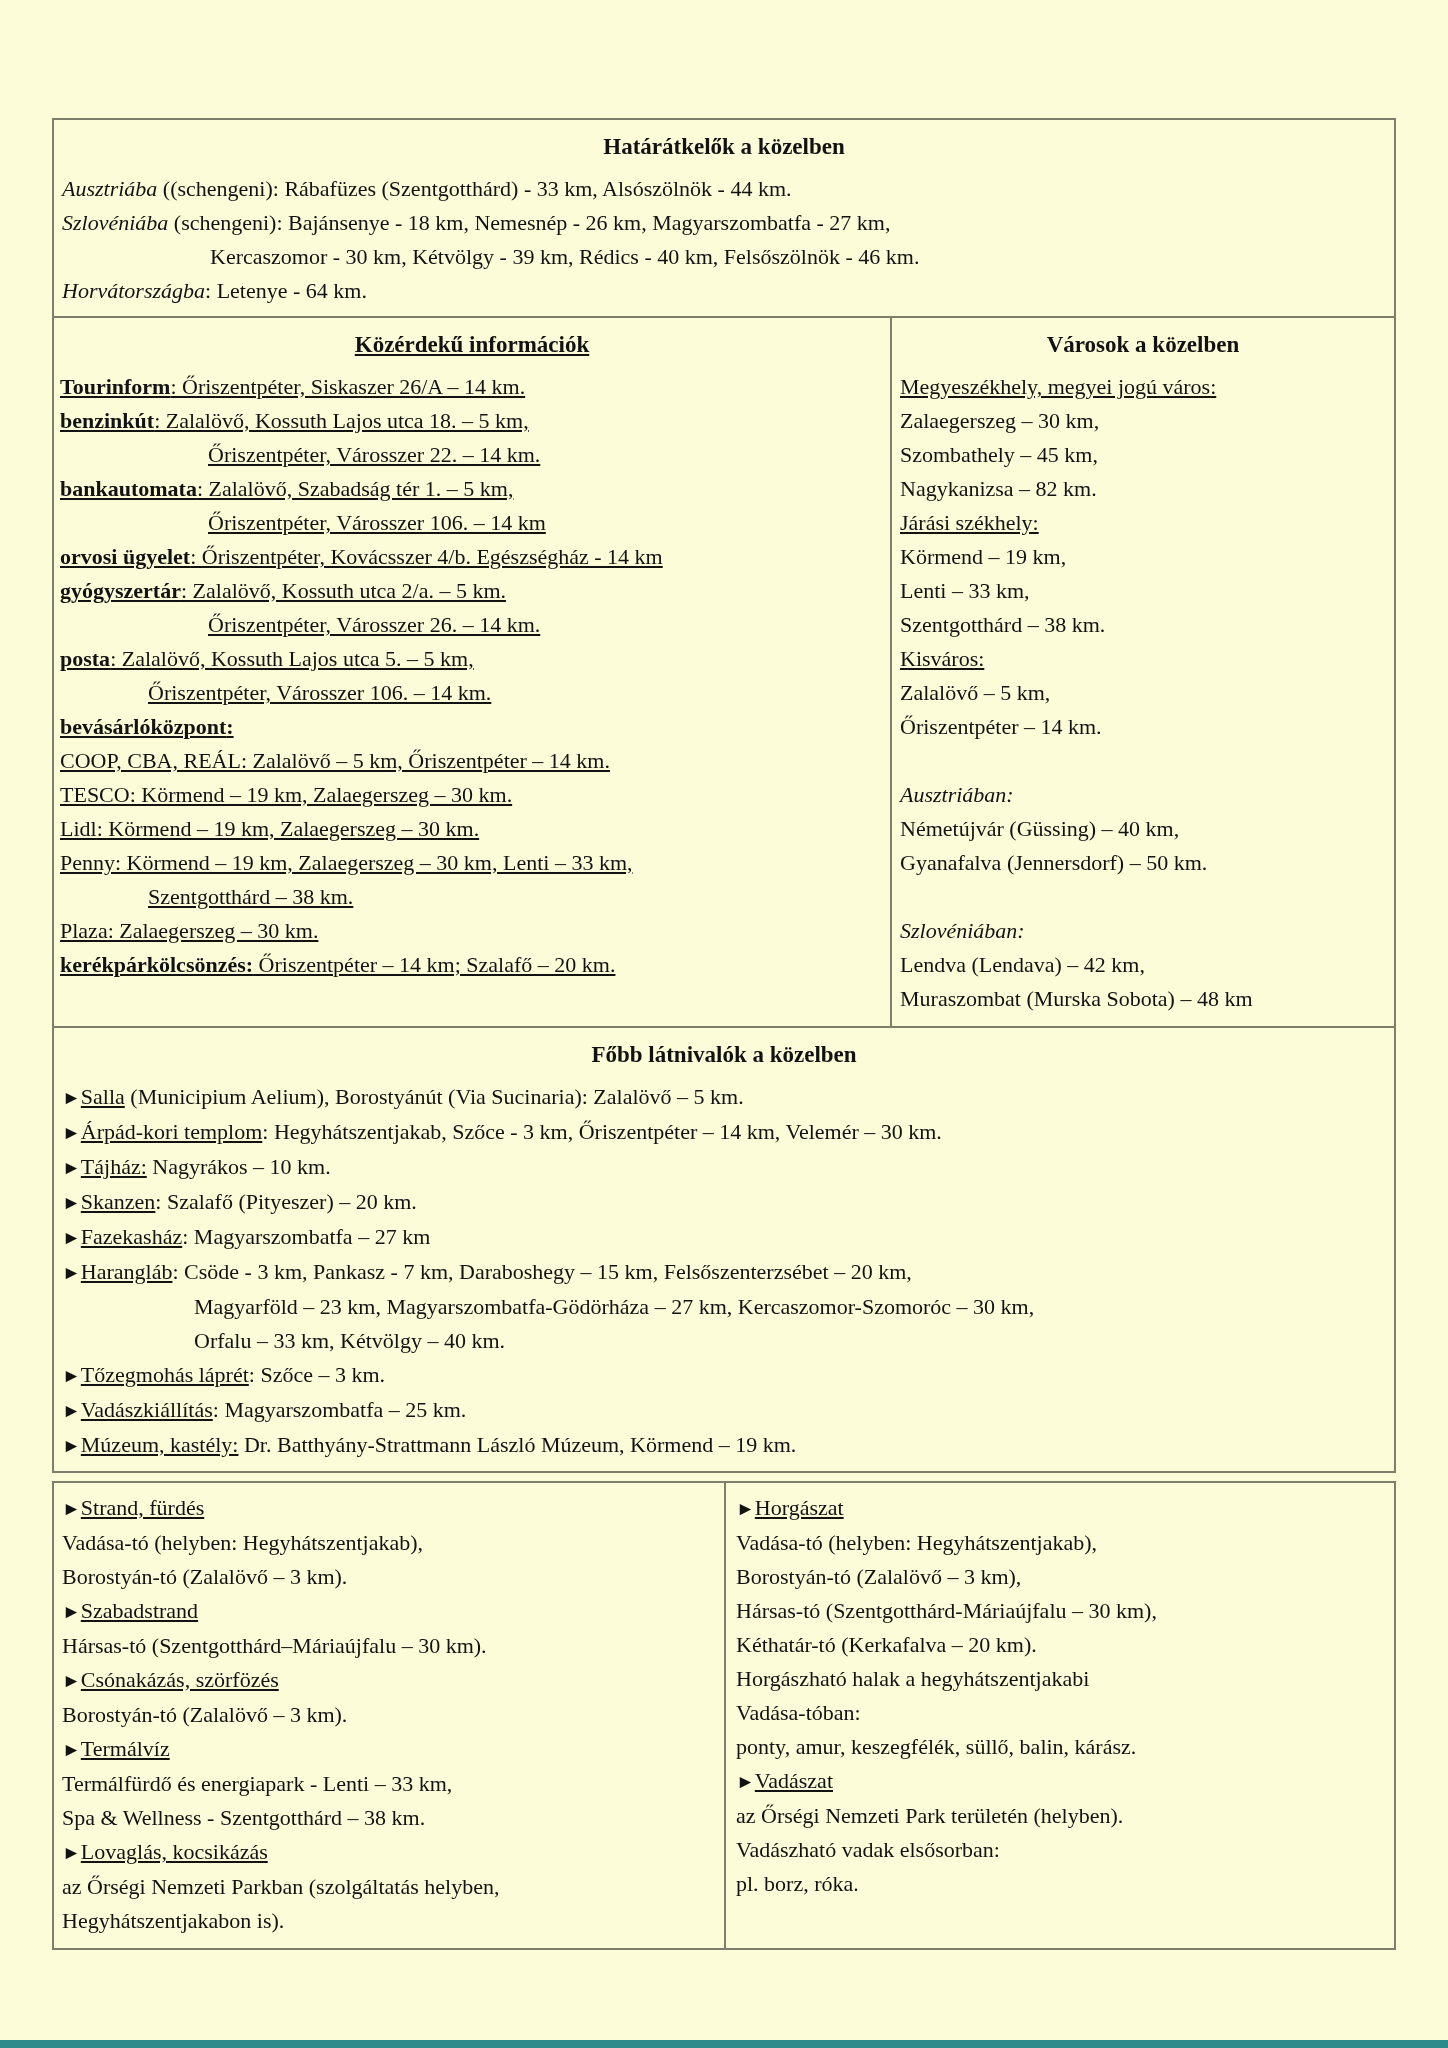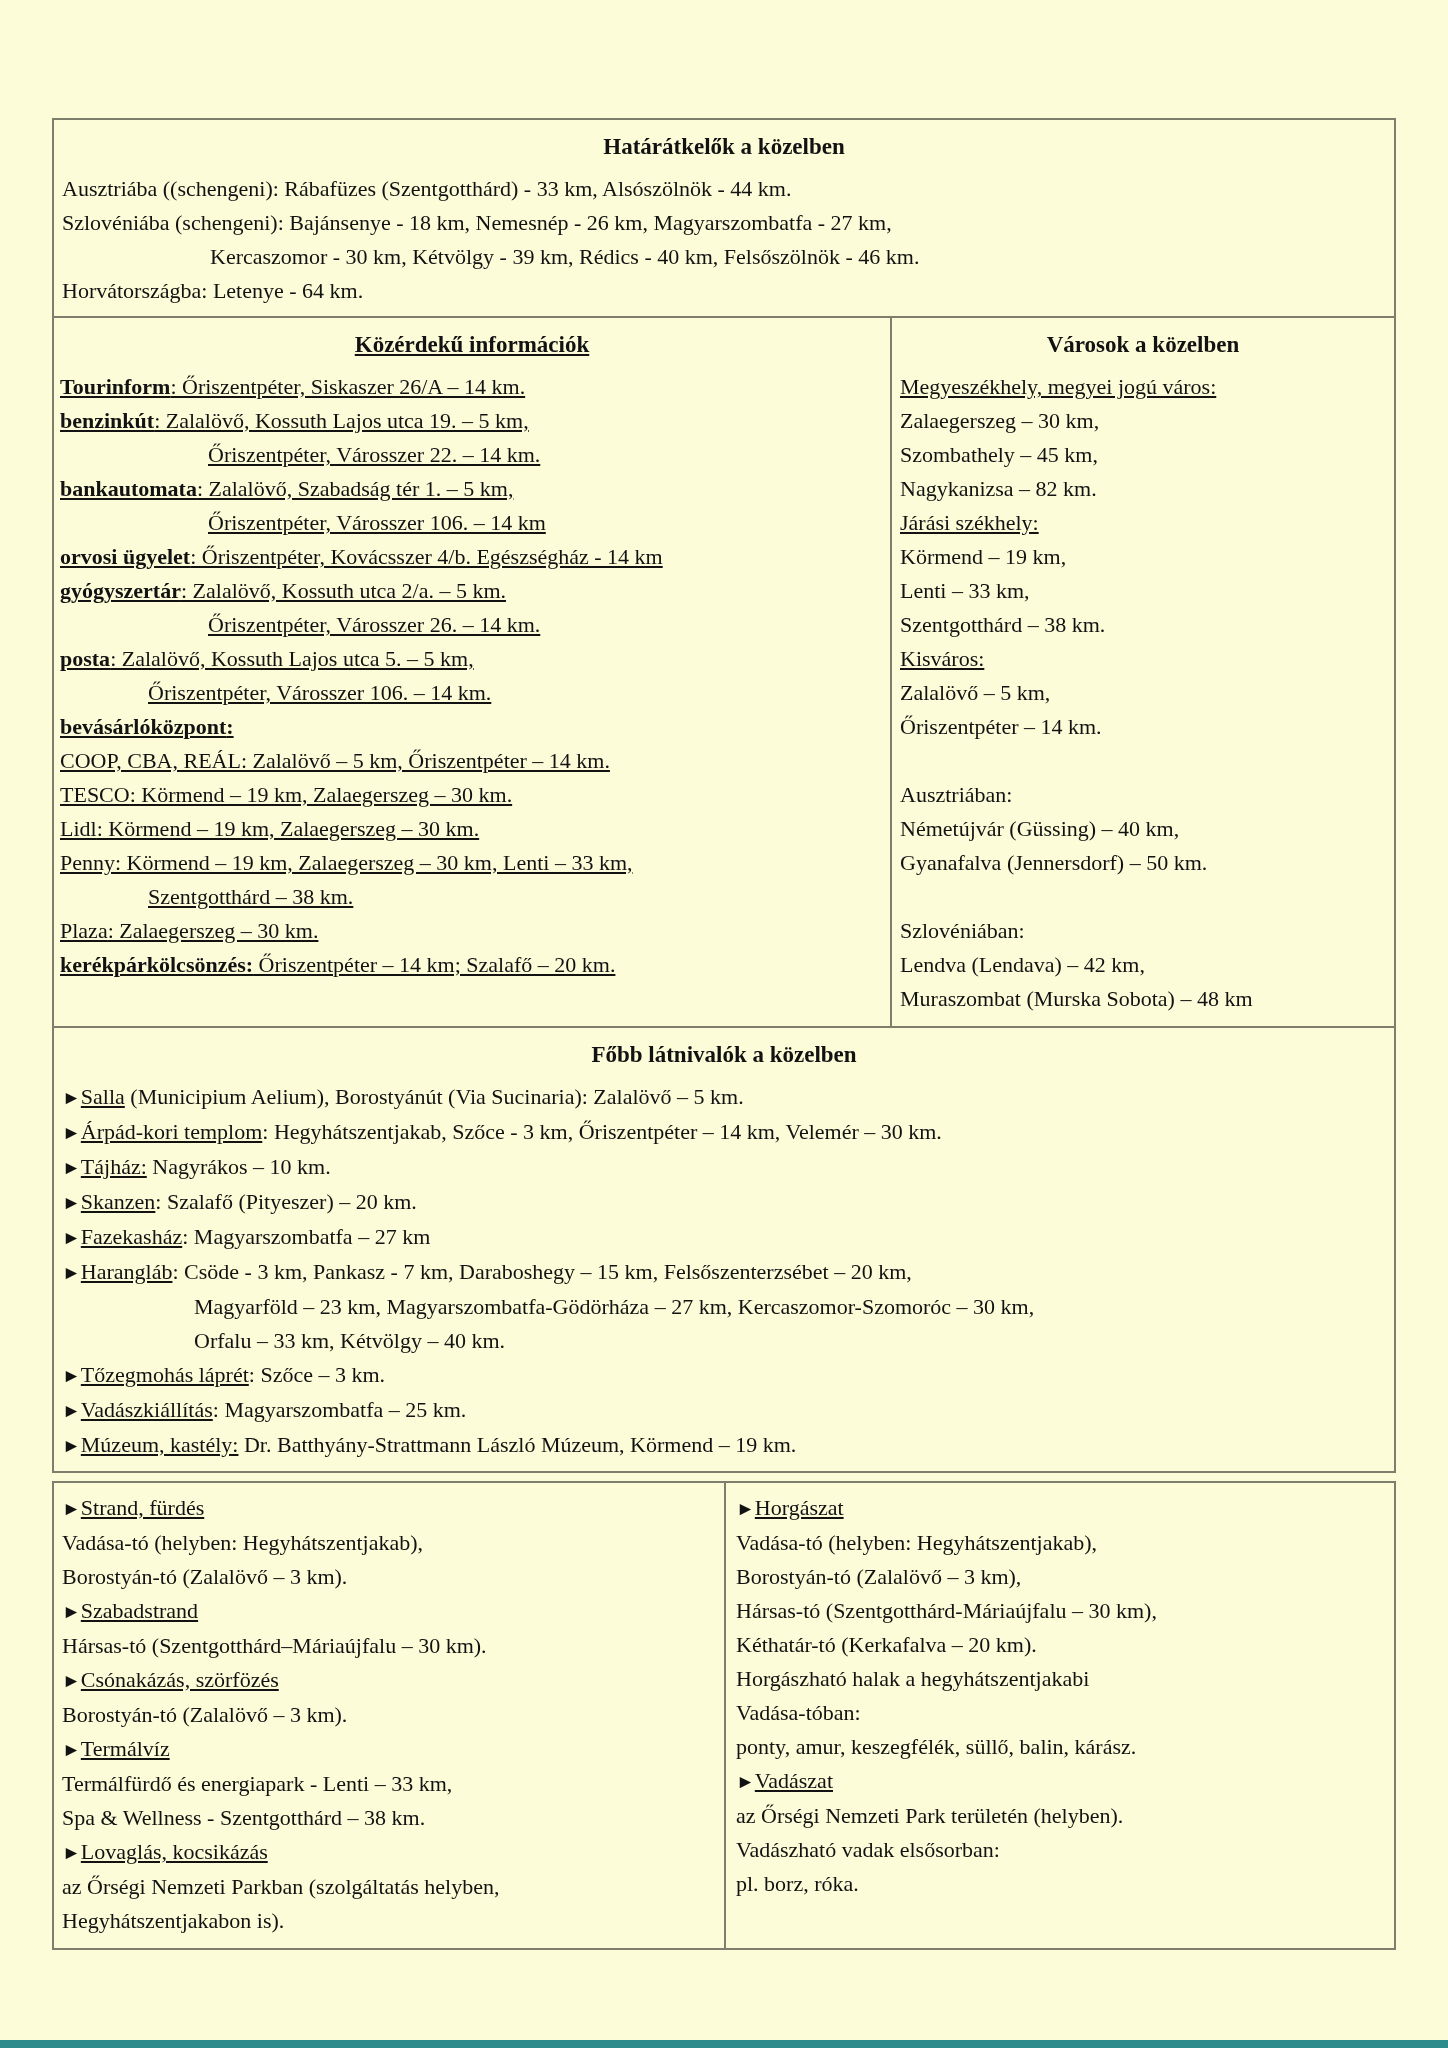--- a/index.html
+++ b/index.html
@@ -29,21 +29,21 @@
   .box-title{
     font-size:23px;font-weight:bold;text-align:center;
     margin:8px 0 10px;line-height:30px;
   }
   .line{font-size:22px;line-height:34px;white-space:nowrap;}
   .line.blank{height:34px;}
   .ind1{padding-left:88px;}
   .ind2{padding-left:132px;}
   .ind3{padding-left:148px;}
   .seg.b{font-weight:bold;}
-  .seg.i{}
+  .seg.i{font-style:italic;}
   .seg.u{text-decoration:underline;}
   .seg.a{font-size:19px;}
   .footer-bar{position:absolute;left:0;bottom:0;width:1448px;height:8px;background:var(--teal);}
 </style>
 </head>
 <body>
 
 <div class="doc">
 
   <div class="tbl">
@@ -56,21 +56,21 @@
           <div class="line ind3"><span class="seg p">Kercaszomor - 30 km, Kétvölgy - 39 km, Rédics - 40 km, Felsőszölnök - 46 km.</span></div>
           <div class="line"><span class="seg i">Horvátországba</span><span class="seg p">: Letenye - 64 km.</span></div>
         </div>
     </div>
 
     <div class="row2">
       <div class="colL">
         <div class="box-title">Közérdekű információk</div>
         <div>
             <div class="line"><span class="seg b">Tourinform</span><span class="seg p">: Őriszentpéter, Siskaszer 26/A – 14 km.</span></div>
-            <div class="line"><span class="seg b">benzinkút</span><span class="seg p">:  Zalalövő, Kossuth Lajos utca 19. – 5 km,</span></div>
+            <div class="line"><span class="seg b">benzinkút</span><span class="seg p">:  Zalalövő, Kossuth Lajos utca 18. – 5 km,</span></div>
             <div class="line ind3"><span class="seg p">Őriszentpéter, Városszer 22. – 14 km.</span></div>
             <div class="line"><span class="seg b">bankautomata</span><span class="seg p">: Zalalövő, Szabadság tér 1. – 5 km,</span></div>
             <div class="line ind3"><span class="seg p">Őriszentpéter, Városszer 106. – 14 km</span></div>
             <div class="line"><span class="seg b">orvosi ügyelet</span><span class="seg p">: Őriszentpéter, Kovácsszer 4/b. Egészségház - 14 km</span></div>
             <div class="line"><span class="seg b">gyógyszertár</span><span class="seg p">: Zalalövő, Kossuth utca 2/a. – 5 km.</span></div>
             <div class="line ind3"><span class="seg p">Őriszentpéter, Városszer 26. – 14 km.</span></div>
             <div class="line"><span class="seg b">posta</span><span class="seg p">: Zalalövő, Kossuth Lajos utca 5. – 5 km,</span></div>
             <div class="line ind1"><span class="seg p">Őriszentpéter, Városszer 106. – 14 km.</span></div>
             <div class="line"><span class="seg b">bevásárlóközpont</span><span class="seg b">:</span></div>
             <div class="line"><span class="seg u">COOP, CBA, REÁL</span><span class="seg p">: Zalalövő – 5 km, Őriszentpéter – 14 km.</span></div>

